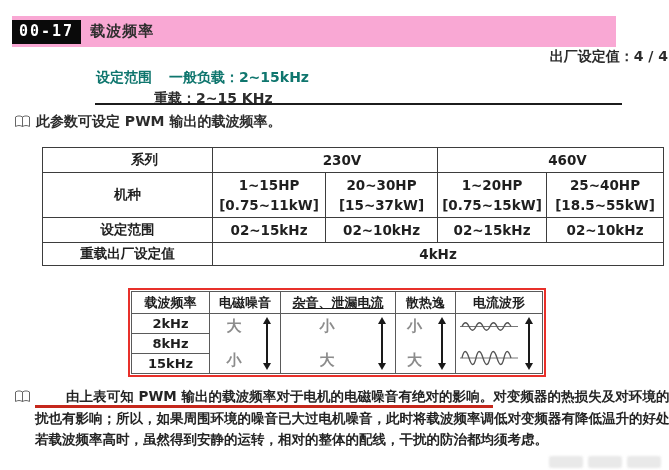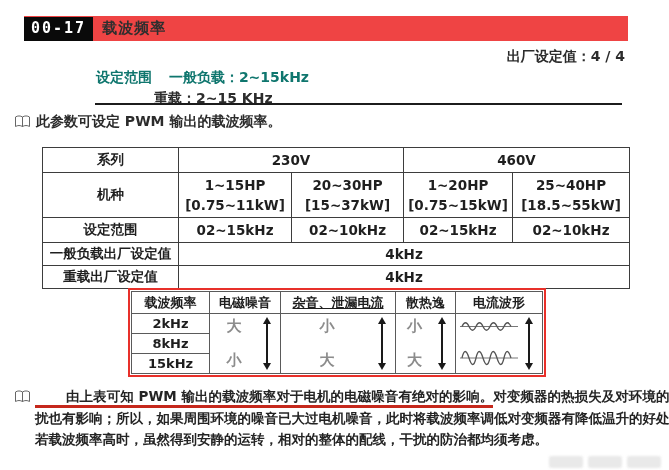--- a/index.html
+++ b/index.html
@@ -3,53 +3,53 @@
 <meta charset="utf-8">
 <style>
   html,body{margin:0;padding:0;}
   body{
     width:669px;height:470px;position:relative;background:#ffffff;
     font-family:"DejaVu Sans","Liberation Sans",sans-serif;
     color:#222;overflow:hidden;
   }
   
   .header-bar{
-    position:absolute;left:24px;top:16px;width:604px;height:25px;
-    background:#ef4444;display:flex;align-items:center;
+    position:absolute;left:12px;top:16px;width:604px;height:31px;
+    background:#f9a8d4;display:flex;align-items:center;
   }
   .param-badge{
     background:#0a0a0a;color:#fff;
     font-family:"DejaVu Sans Mono","Liberation Mono",monospace;
     font-weight:bold;font-size:15px;letter-spacing:2px;
     padding:1px 7px 2px 7px;height:21px;line-height:21px;margin-right:9px;
   }
   .param-title{font-weight:bold;font-size:15px;color:#2e2e2e;letter-spacing:1px;}
   .factory-default{
     position:absolute;top:48px;left:0;width:625px;text-align:right;
-    font-size:14px;font-weight:bold;color:#2c2c2c;
+    font-size:14px;font-weight:bold;color:#2c2c2c;padding-left:43px;
   }
   .range-line1{position:absolute;top:69px;left:96px;font-size:14px;font-weight:bold;color:#0f766e;}
   .range-label{margin-right:12px;}
   .range-line2{position:absolute;top:90px;left:154px;font-size:14px;font-weight:bold;color:#2c2c2c;}
   .hrline{position:absolute;top:103px;left:95px;width:527px;height:2px;background:#1c1c1c;}
   
   .note1{position:absolute;top:112px;left:14px;width:640px;font-size:14px;font-weight:bold;color:#2c2c2c;padding-left:22px;line-height:19px;}
   .note2{position:absolute;top:386px;left:14px;width:648px;font-size:13.5px;font-weight:bold;color:#242424;padding-left:21px;line-height:21.5px;text-align:justify;}
   .book-icon{position:absolute;left:0;top:2px;width:17px;height:13px;display:inline-block;}
   .underlined{border-bottom:3px solid #c5281c;padding-bottom:1px;padding-left:31px;}
   
   .spec-table{
     position:absolute;top:147px;left:42px;border-collapse:collapse;table-layout:fixed;
   }
   .spec-table td{
     border:1px solid #3d3d3d;text-align:center;vertical-align:middle;
     font-size:13.5px;font-weight:bold;color:#1f1f1f;padding:0;
   }
   .c0{width:135px;} .c1{width:112px;margin-top:45px;} .c2{width:111px;} .c3{width:108px;} .c4{width:116px;}
-  .r-series td{height:24px;}
+  .r-series td{height:24px;padding-left:34px;}
   .r-model td{height:44px;}
   .r-range td{height:24px;}
   .r-def td{height:22px;}
   .model-cell div{line-height:20px;}
   
   .effect-wrap{
     position:absolute;top:288px;left:128px;border:2px solid #e8302a;
     background:#fff;padding:1px;
   }
   .effect-table{border-collapse:collapse;table-layout:fixed;}
@@ -125,24 +125,20 @@
     </td>
   </tr>
   <tr class="r-range">
     <td class="c0">设定范围</td>
     <td class="c1">02~15kHz</td>
     <td class="c2">02~10kHz</td>
     <td class="c3">02~15kHz</td>
     <td class="c4">02~10kHz</td>
   </tr>
   <tr class="r-def">
-    <td class="c0">一般负载出厂设定值</td>
-    <td colspan="4">4kHz</td>
-  </tr>
-  <tr class="r-def">
     <td class="c0">重载出厂设定值</td>
     <td colspan="4">4kHz</td>
   </tr>
 </tbody>
   </table>
 
 <div class="effect-wrap">
   <table class="effect-table">
     <tbody>
         <tr>

